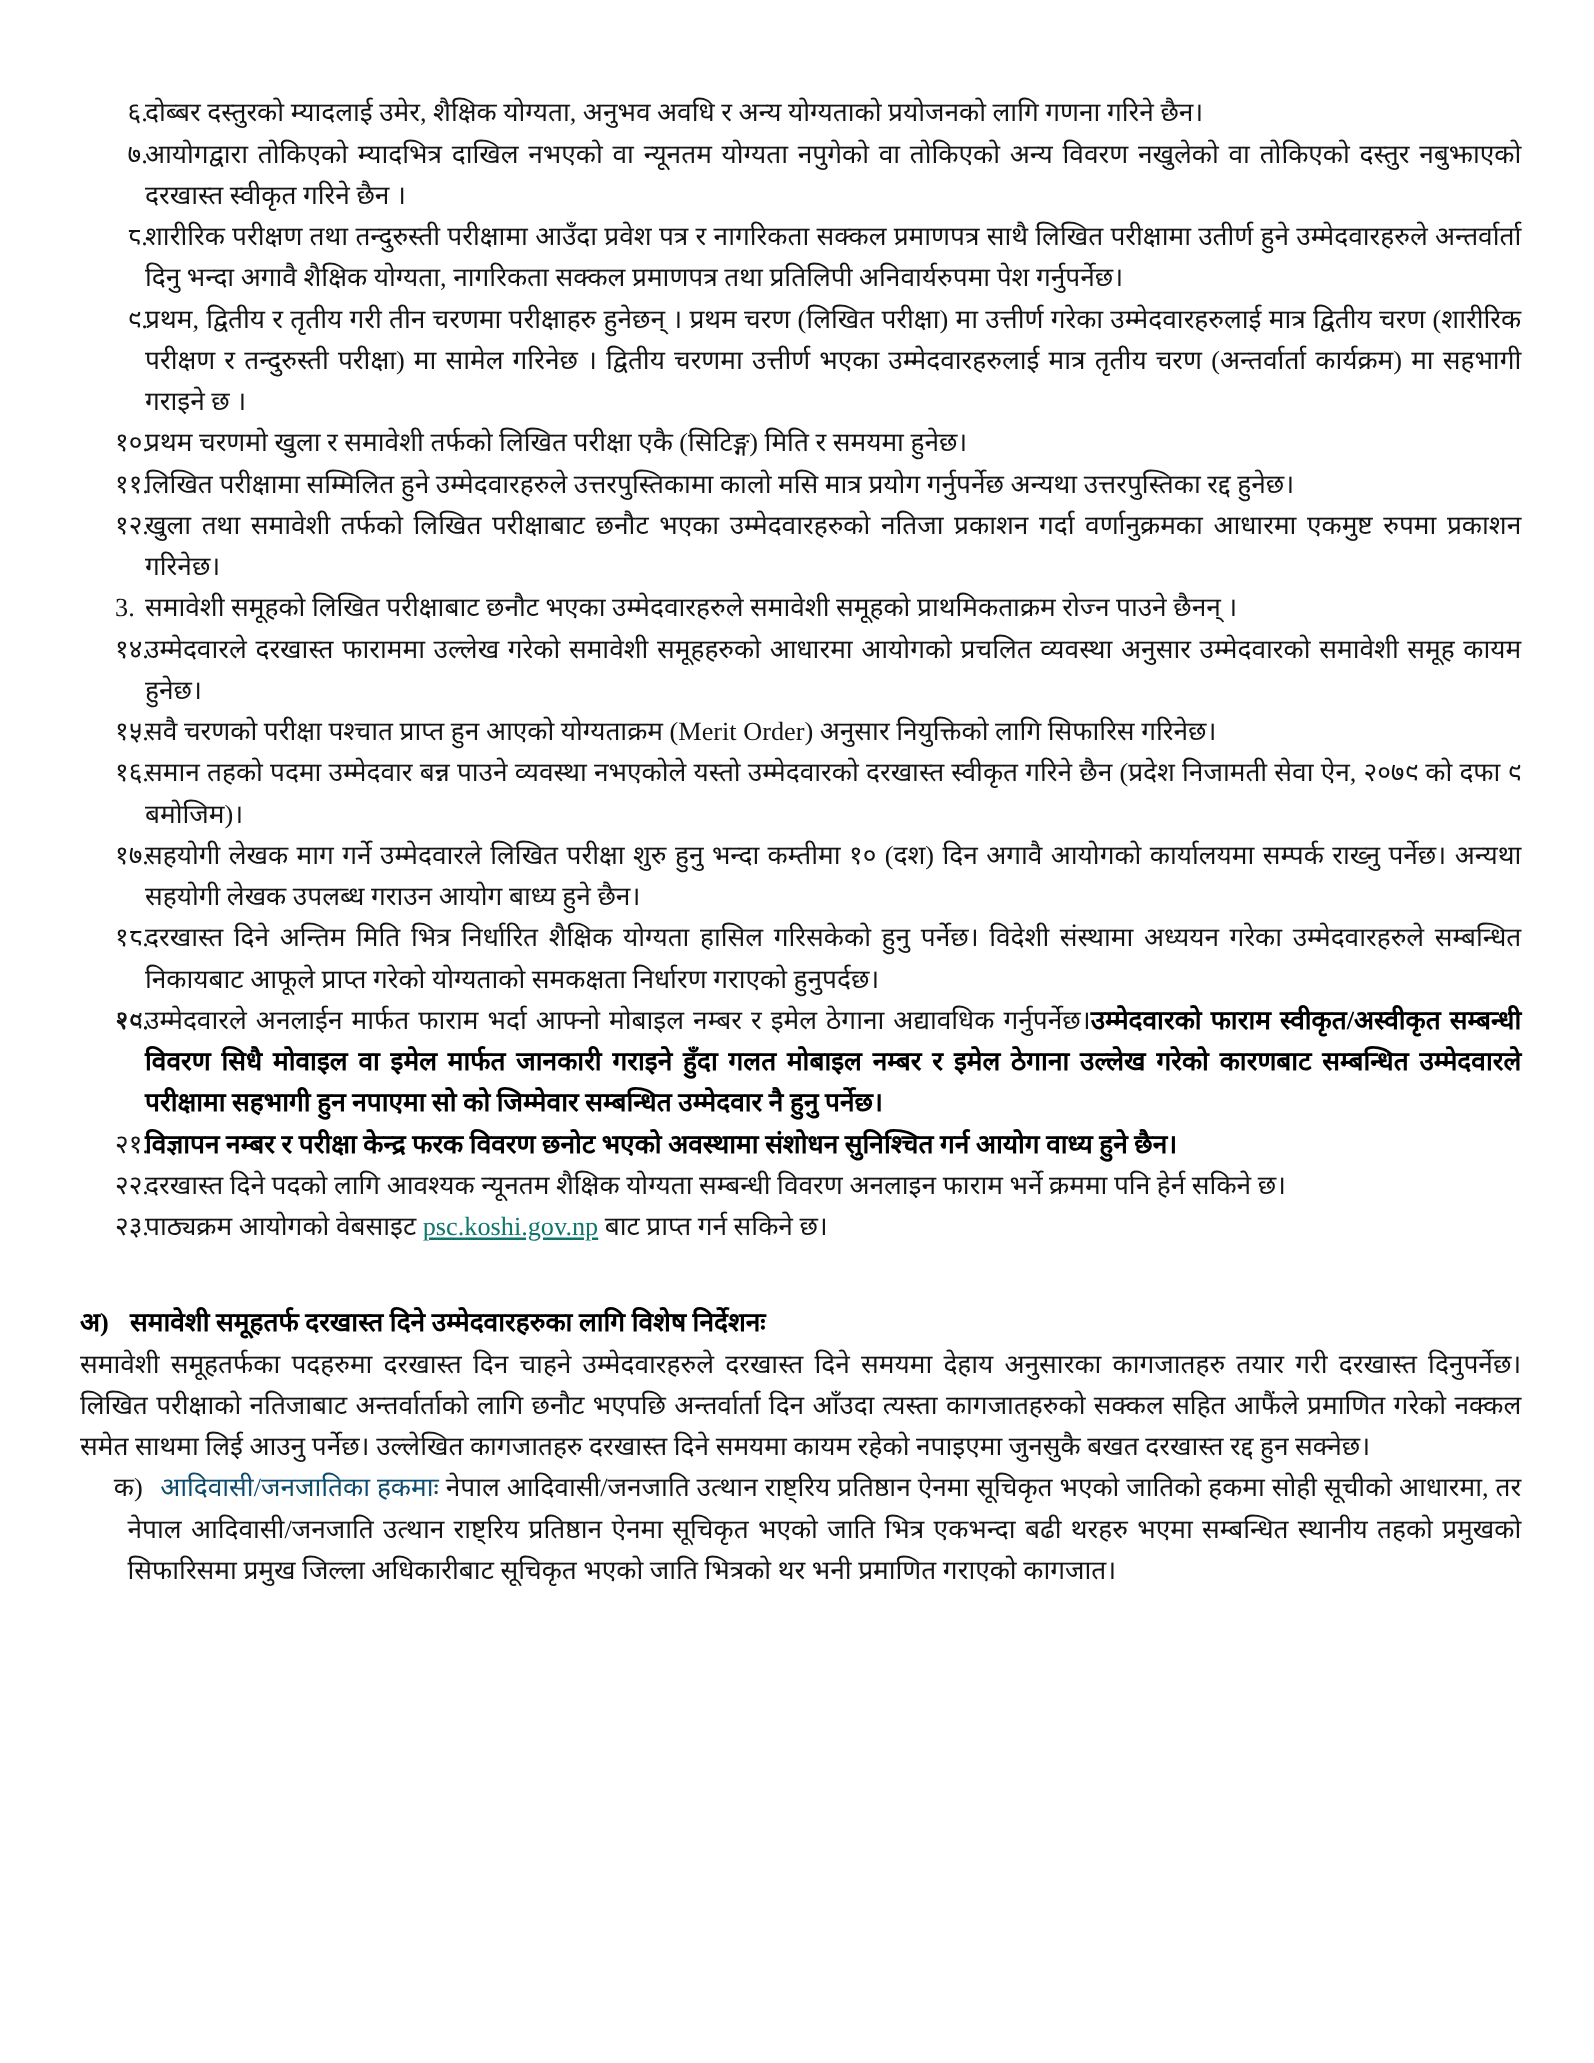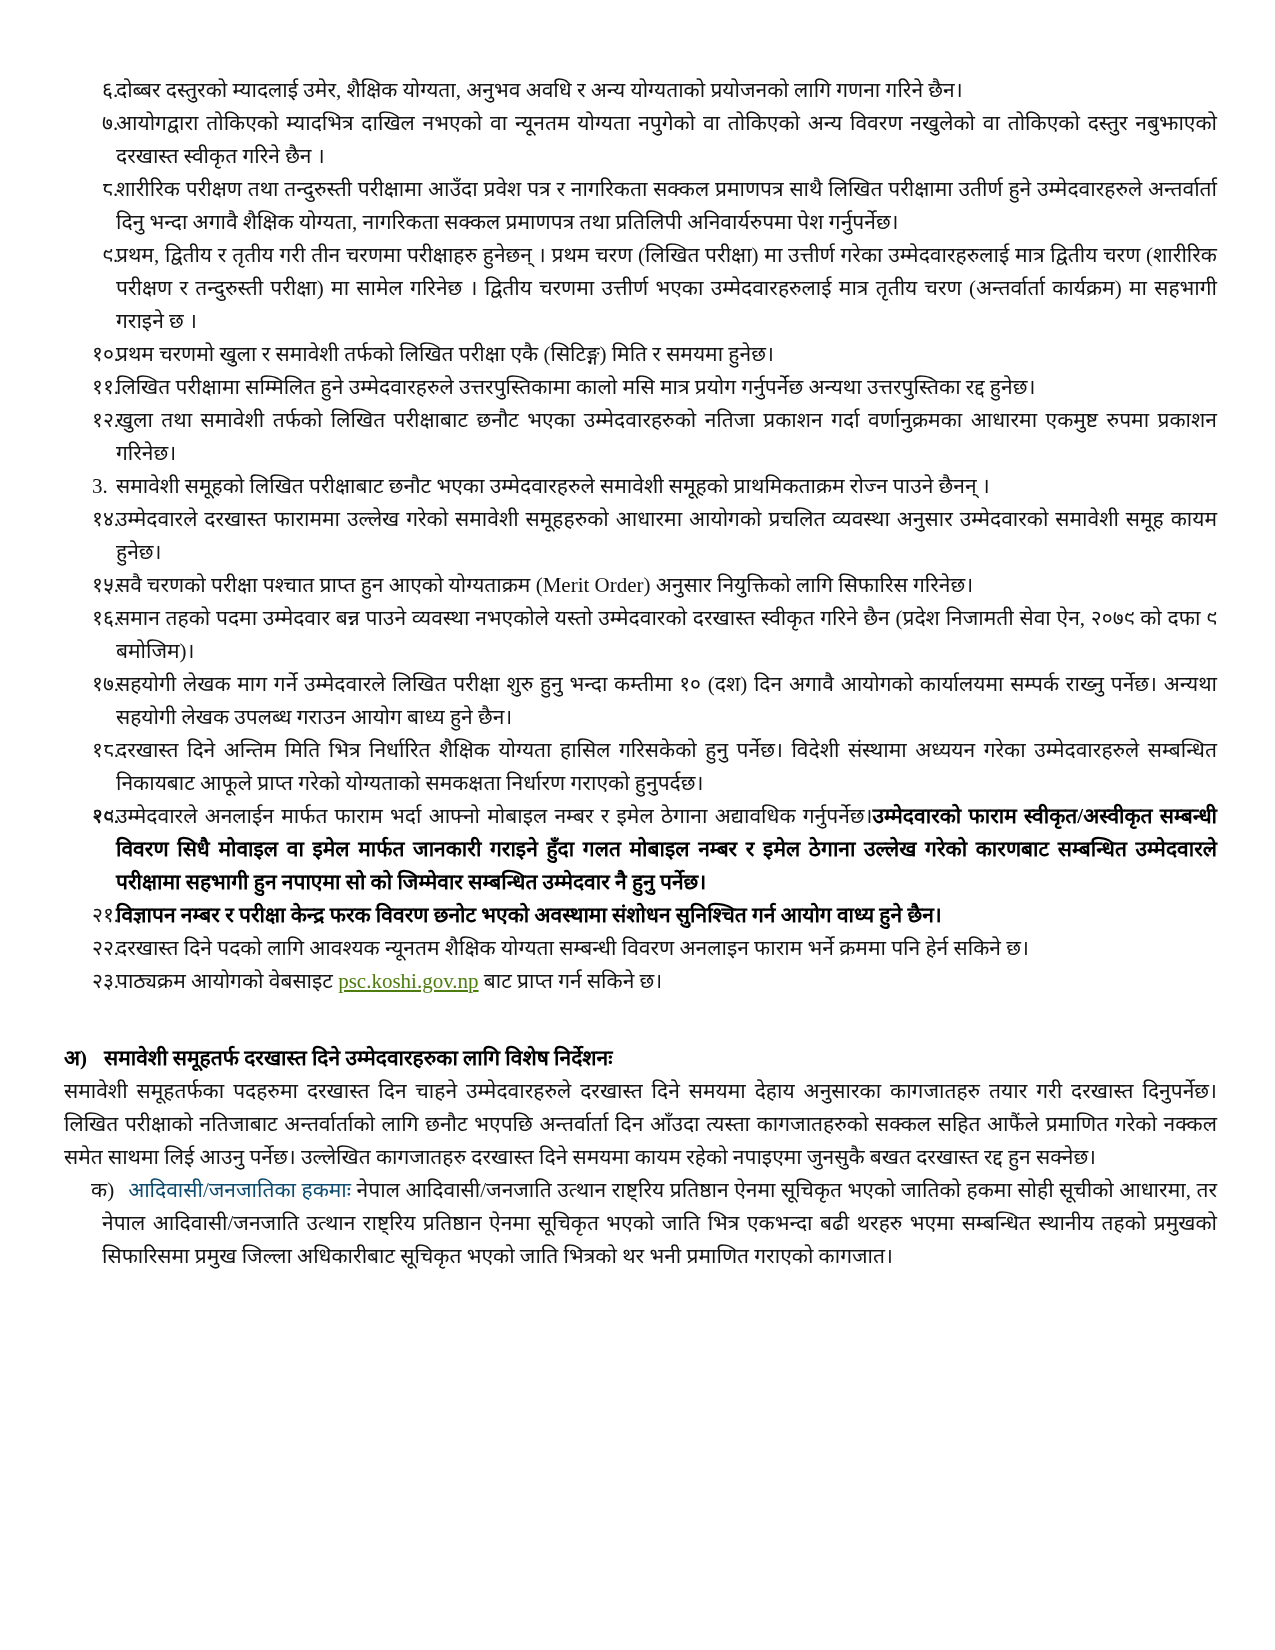--- a/index.html
+++ b/index.html
@@ -69,21 +69,21 @@
       <div class="item"><span class="num">3.</span><span>समावेशी समूहको लिखित परीक्षाबाट छनौट भएका उम्मेदवारहरुले समावेशी समूहको प्राथमिकताक्रम रोज्न पाउने छैनन् ।</span></div>
       <div class="item"><span class="num">१४.</span><span>उम्मेदवारले दरखास्त फाराममा उल्लेख गरेको समावेशी समूहहरुको आधारमा आयोगको प्रचलित व्यवस्था अनुसार उम्मेदवारको समावेशी समूह कायम हुनेछ।</span></div>
       <div class="item"><span class="num">१५.</span><span>सवै चरणको परीक्षा पश्चात प्राप्त हुन आएको योग्यताक्रम (Merit Order) अनुसार नियुक्तिको लागि सिफारिस गरिनेछ।</span></div>
       <div class="item"><span class="num">१६.</span><span>समान तहको पदमा उम्मेदवार बन्न पाउने व्यवस्था नभएकोले यस्तो उम्मेदवारको दरखास्त स्वीकृत गरिने छैन (प्रदेश निजामती सेवा ऐन, २०७९ को दफा ९ बमोजिम)।</span></div>
       <div class="item"><span class="num">१७.</span><span>सहयोगी लेखक माग गर्ने उम्मेदवारले लिखित परीक्षा शुरु हुनु भन्दा कम्तीमा १० (दश) दिन अगावै आयोगको कार्यालयमा सम्पर्क राख्नु पर्नेछ। अन्यथा सहयोगी लेखक उपलब्ध गराउन आयोग बाध्य हुने छैन।</span></div>
       <div class="item"><span class="num">१८.</span><span>दरखास्त दिने अन्तिम मिति भित्र निर्धारित शैक्षिक योग्यता हासिल गरिसकेको हुनु पर्नेछ। विदेशी संस्थामा अध्ययन गरेका उम्मेदवारहरुले सम्बन्धित निकायबाट आफूले प्राप्त गरेको योग्यताको समकक्षता निर्धारण गराएको हुनुपर्दछ।</span></div>
       <div class="item"><span class="num">१९.</span></div>
       <div class="item"><span class="num">२०.</span><span>उम्मेदवारले अनलाईन मार्फत फाराम भर्दा आफ्नो मोबाइल नम्बर र इमेल ठेगाना अद्यावधिक गर्नुपर्नेछ।</span><span class="bold">उम्मेदवारको फाराम स्वीकृत/अस्वीकृत सम्बन्धी विवरण सिधै मोवाइल वा इमेल मार्फत जानकारी गराइने हुँदा गलत मोबाइल नम्बर र इमेल ठेगाना उल्लेख गरेको कारणबाट सम्बन्धित उम्मेदवारले परीक्षामा सहभागी हुन नपाएमा सो को जिम्मेवार सम्बन्धित उम्मेदवार नै हुनु पर्नेछ।</span></div>
       <div class="item"><span class="num">२१.</span><span class="bold">विज्ञापन नम्बर र परीक्षा केन्द्र फरक विवरण छनोट भएको अवस्थामा संशोधन सुनिश्चित गर्न आयोग वाध्य हुने छैन।</span></div>
       <div class="item"><span class="num">२२.</span><span>दरखास्त दिने पदको लागि आवश्यक न्यूनतम शैक्षिक योग्यता सम्बन्धी विवरण अनलाइन फाराम भर्ने क्रममा पनि हेर्न सकिने छ।</span></div>
-      <div class="item"><span class="num">२३.</span><span>पाठ्यक्रम आयोगको वेबसाइट </span><a class="link" href="#" style="color: #4d7c0f; margin-top: 33px;">psc.koshi.gov.np</a><span> बाट प्राप्त गर्न सकिने छ।</span></div>
+      <div class="item"><span class="num">२३.</span><span>पाठ्यक्रम आयोगको वेबसाइट </span><a class="link" href="#" style="color: #0f766e; margin-top: 33px;">psc.koshi.gov.np</a><span> बाट प्राप्त गर्न सकिने छ।</span></div>
     </div>
 
   <div class="sec-head">
     <span class="sec-label">अ)</span>
     <span class="sec-title">समावेशी समूहतर्फ दरखास्त दिने उम्मेदवारहरुका लागि विशेष निर्देशनः</span>
   </div>
 
   <p class="para">समावेशी समूहतर्फका पदहरुमा दरखास्त दिन चाहने उम्मेदवारहरुले दरखास्त दिने समयमा देहाय अनुसारका कागजातहरु तयार गरी दरखास्त दिनुपर्नेछ। लिखित परीक्षाको नतिजाबाट अन्तर्वार्ताको लागि छनौट भएपछि अन्तर्वार्ता दिन आँउदा त्यस्ता कागजातहरुको सक्कल सहित आफैंले प्रमाणित गरेको नक्कल समेत साथमा लिई आउनु पर्नेछ। उल्लेखित कागजातहरु दरखास्त दिने समयमा कायम रहेको नपाइएमा जुनसुकै बखत दरखास्त रद्द हुन सक्नेछ।</p>
 
   <div class="sub">

